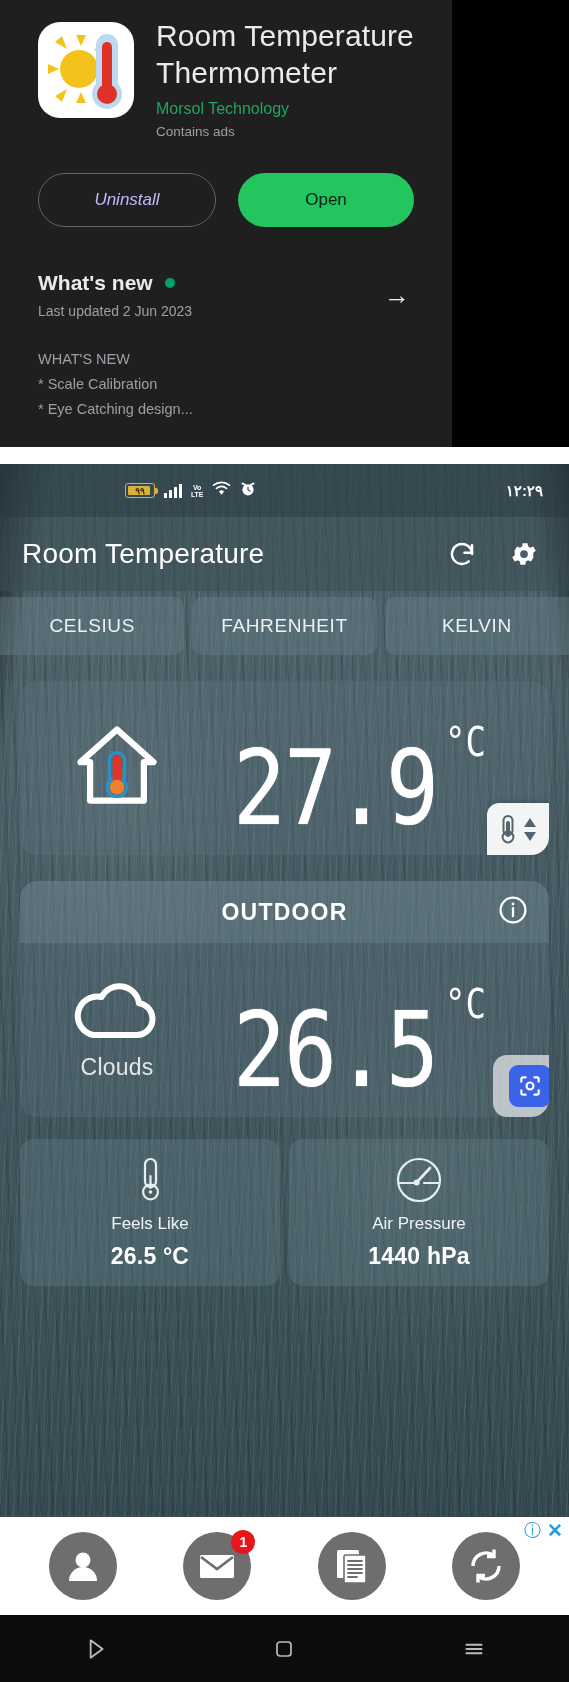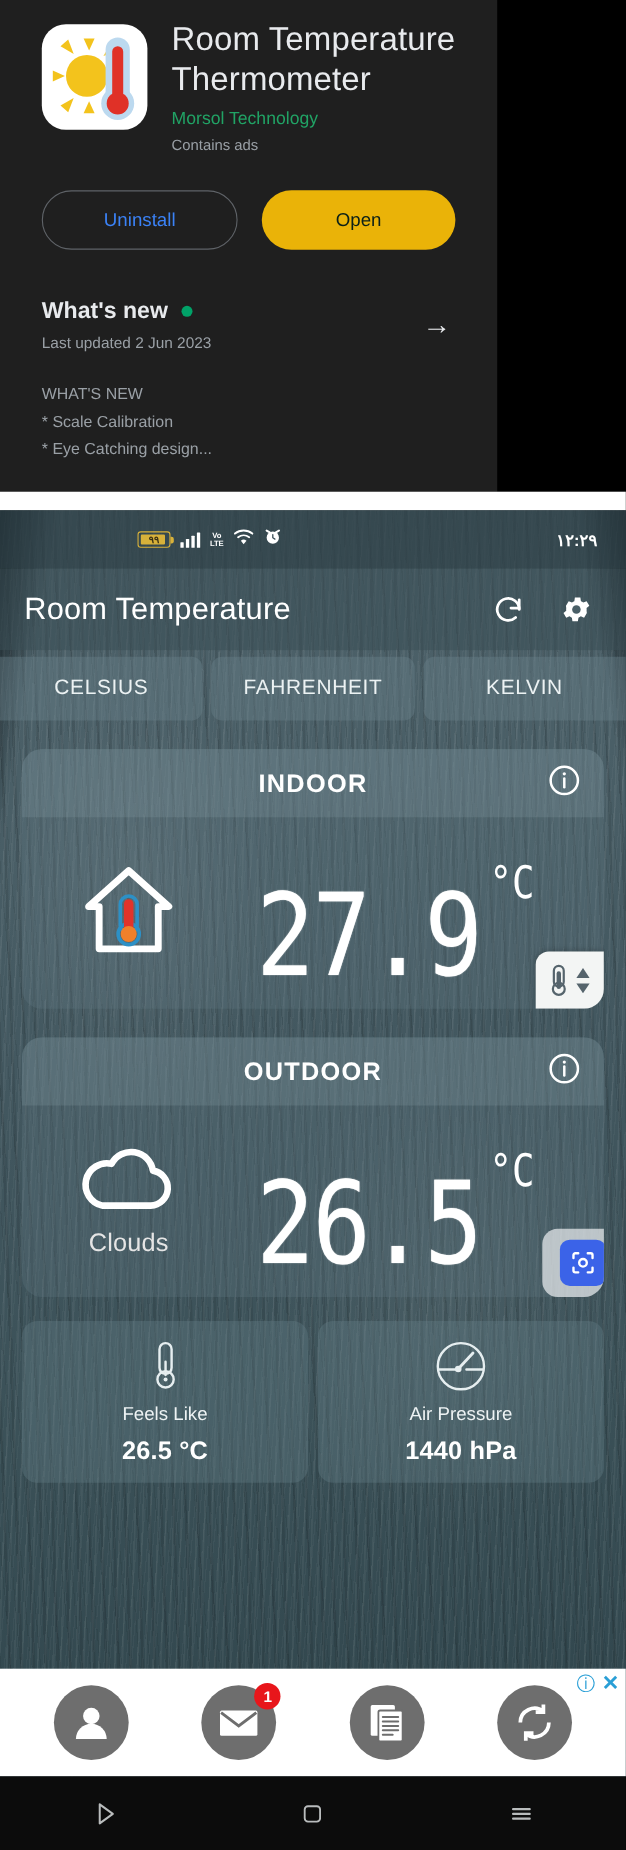--- a/index.html
+++ b/index.html
@@ -28,22 +28,22 @@
   }
   .app-dev { font-size: 16px; color: #21a365; margin-top: 9px; font-weight: 500;}
   .app-ads { font-size: 13.5px; color: #9aa0a6; margin-top: 6px; }
 
   .btn-row { display: flex; gap: 22px; margin-top: 34px; }
   .btn {
     flex: 1 1 0; height: 54px; border-radius: 28px;
     display: flex; align-items: center; justify-content: center;
     font-size: 17px; font-weight: 500; cursor: pointer;
   }
-  .btn-uninstall { border: 1.2px solid #5f6368; color: #3b82f6; background: transparent; }
-  .btn-open { background: #eab308; color: #0b2018; }
+  .btn-uninstall { border: 1.2px solid #5f6368; color: #c4b5fd; background: transparent; font-style: italic; }
+  .btn-open { background: #22c55e; color: #0b2018; }
 
   .whatsnew-row {
     display: flex; align-items: center; justify-content: space-between;
     margin-top: 44px;
   }
   .wn-left { display: flex; flex-direction: column; }
   .wn-title-line { display: flex; align-items: center; gap: 12px; }
   .wn-title { font-size: 21px; color: #e8eaed; font-weight: 600; }
   .wn-dot { width: 10px; height: 10px; border-radius: 50%; background: #01a268; }
   .wn-sub { font-size: 14px; color: #9aa0a6; margin-top: 8px; }
@@ -310,30 +310,20 @@
         </div>
       </div>
 
       <div class="tabs">
         <div class="tab">CELSIUS</div>
         <div class="tab">FAHRENHEIT</div>
         <div class="tab">KELVIN</div>
       </div>
 
       <div class="card">
-        <div class="card-head">
-          <span class="card-head-title">INDOOR</span>
-          <span class="info-icon">
-            <svg width="32" height="32" viewBox="0 0 24 24" fill="none" stroke="#fff" stroke-width="1.7">
-              <circle cx="12" cy="12" r="9.3"></circle>
-                <path d="M12 10.6v6" stroke-linecap="round"></path>
-                <circle cx="12" cy="7.5" r="1.1" fill="#fff" stroke="none"></circle>
-            </svg>
-          </span>
-        </div>
         <div class="card-body">
           <div class="card-left">
             <span>
               <svg width="96" height="96" viewBox="0 0 100 100">
                 <path d="M50 12 L88 46 L78 46 L78 86 L22 86 L22 46 L12 46 Z" fill="none" stroke="#fff" stroke-width="6.5" stroke-linejoin="round"></path>
                 <rect x="42" y="36" width="16" height="36" rx="8" fill="none" stroke="#2c90c6" stroke-width="3.4"></rect>
                 <circle cx="50" cy="72" r="10" fill="none" stroke="#2c90c6" stroke-width="3.4"></circle>
                 <rect x="45.5" y="39" width="9" height="33" rx="4.5" fill="#e0342a"></rect>
                 <circle cx="50" cy="72" r="7.6" fill="#f0802a"></circle>
               </svg>

